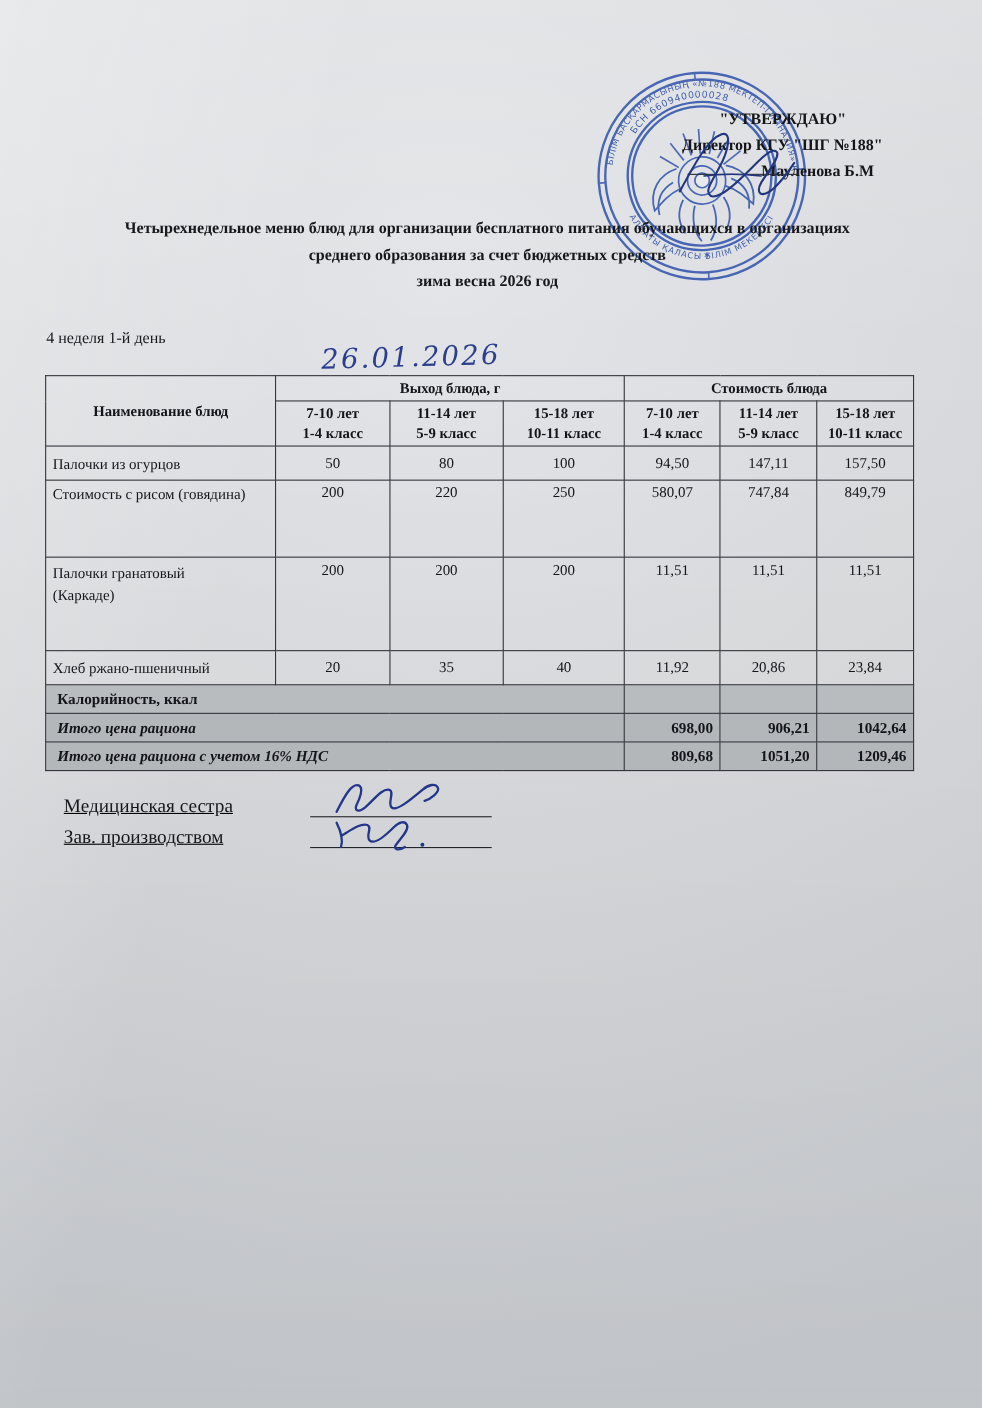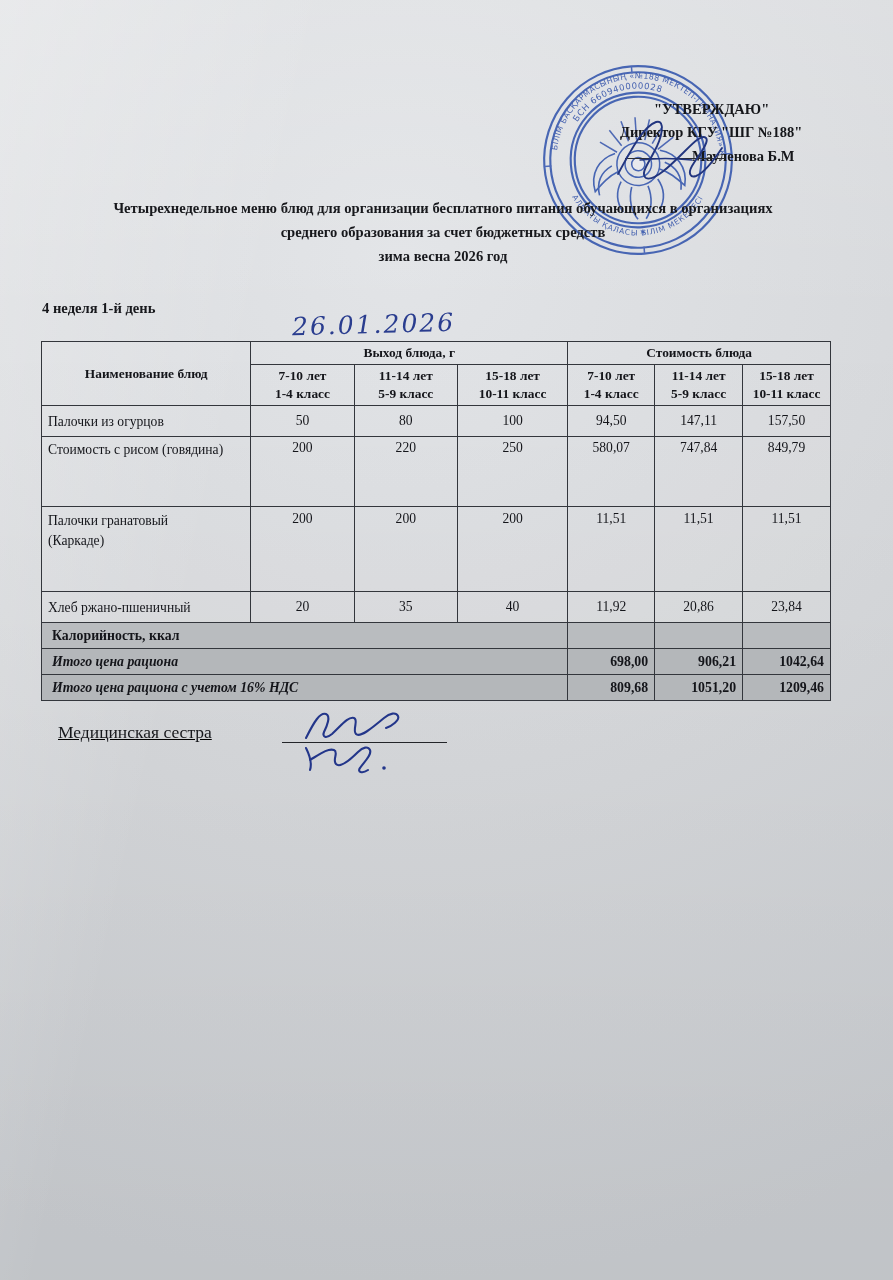--- a/index.html
+++ b/index.html
@@ -95,21 +95,21 @@
     line-height: 1.66;
     color: #17181c;
     z-index: 4;
   }
 
   
   .week-day {
     position: absolute;
     top: 300px;
     left: 42px;
-    font-weight: bold;
+    font-weight: normal;
     font-size: 14.6px;
     color: #17181c;
     z-index: 4;
   }
 
   
   .hand-date {
     position: absolute;
     top: 310px;
     left: 292px;
@@ -406,20 +406,24 @@
         <td class="sumnum">1209,46</td>
       </tr>
     </tbody>
   </table>
 
   <div class="sig-block">
     <div class="sig-row">
       <div class="sig-label">Медицинская сестра</div>
       <div class="sig-line"></div>
     </div>
+    <div class="sig-row">
+      <div class="sig-label">Зав. производством</div>
+      <div class="sig-line"></div>
+    </div>
   </div>
 
   <div class="ink-1">
     <svg viewBox="0 0 120 40" xmlns="http://www.w3.org/2000/svg">
       <path d="M 6,32 C 14,16 20,6 26,8 C 31,10 27,20 24,26 C 22,31 26,33 32,28
                C 40,21 48,10 54,12 C 59,14 52,24 56,28 C 60,32 72,22 84,12
                C 90,7 96,6 98,10 C 100,14 92,20 86,22" fill="none" stroke="#23368a" stroke-width="2.1" stroke-linecap="round"></path>
     </svg>
   </div>
   <div class="ink-2">

